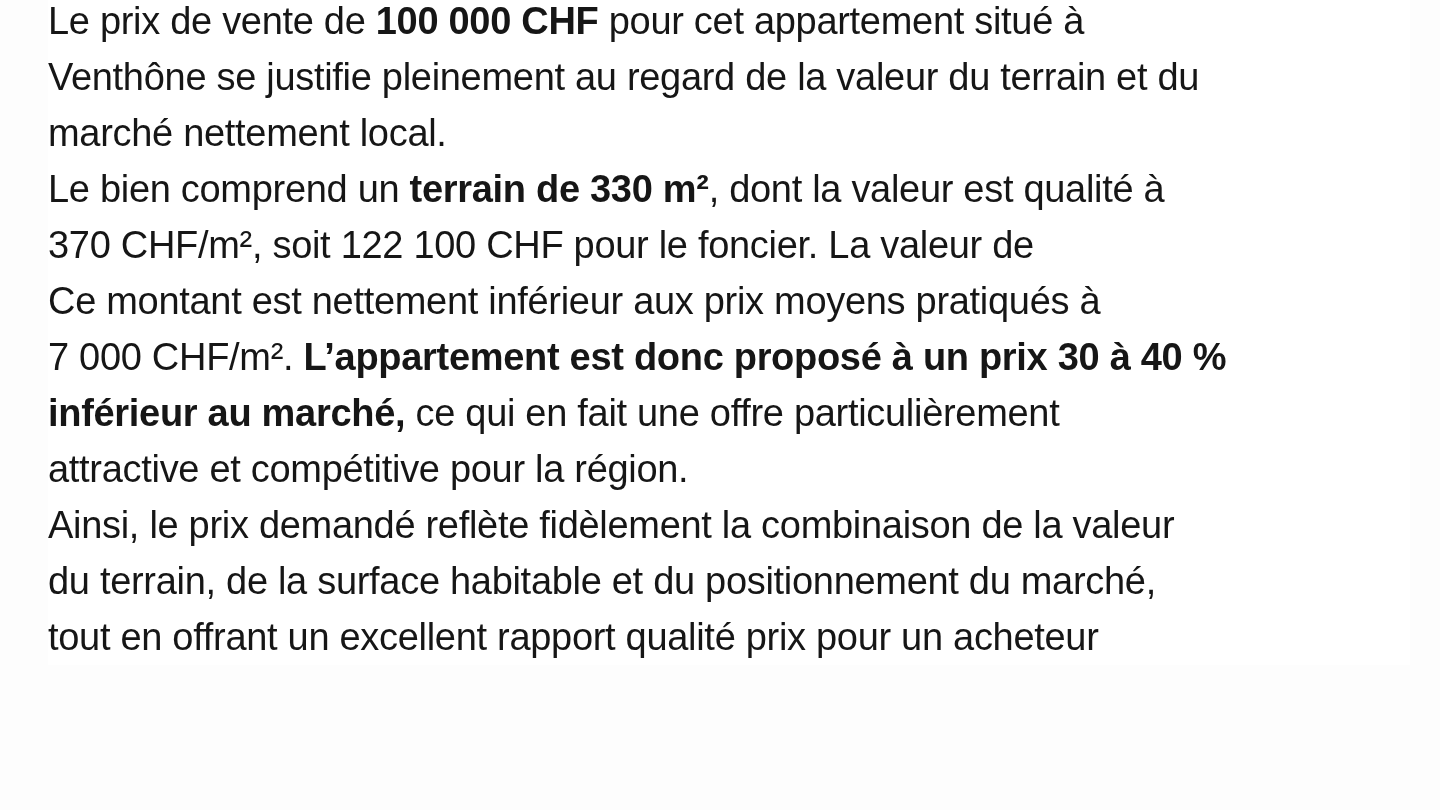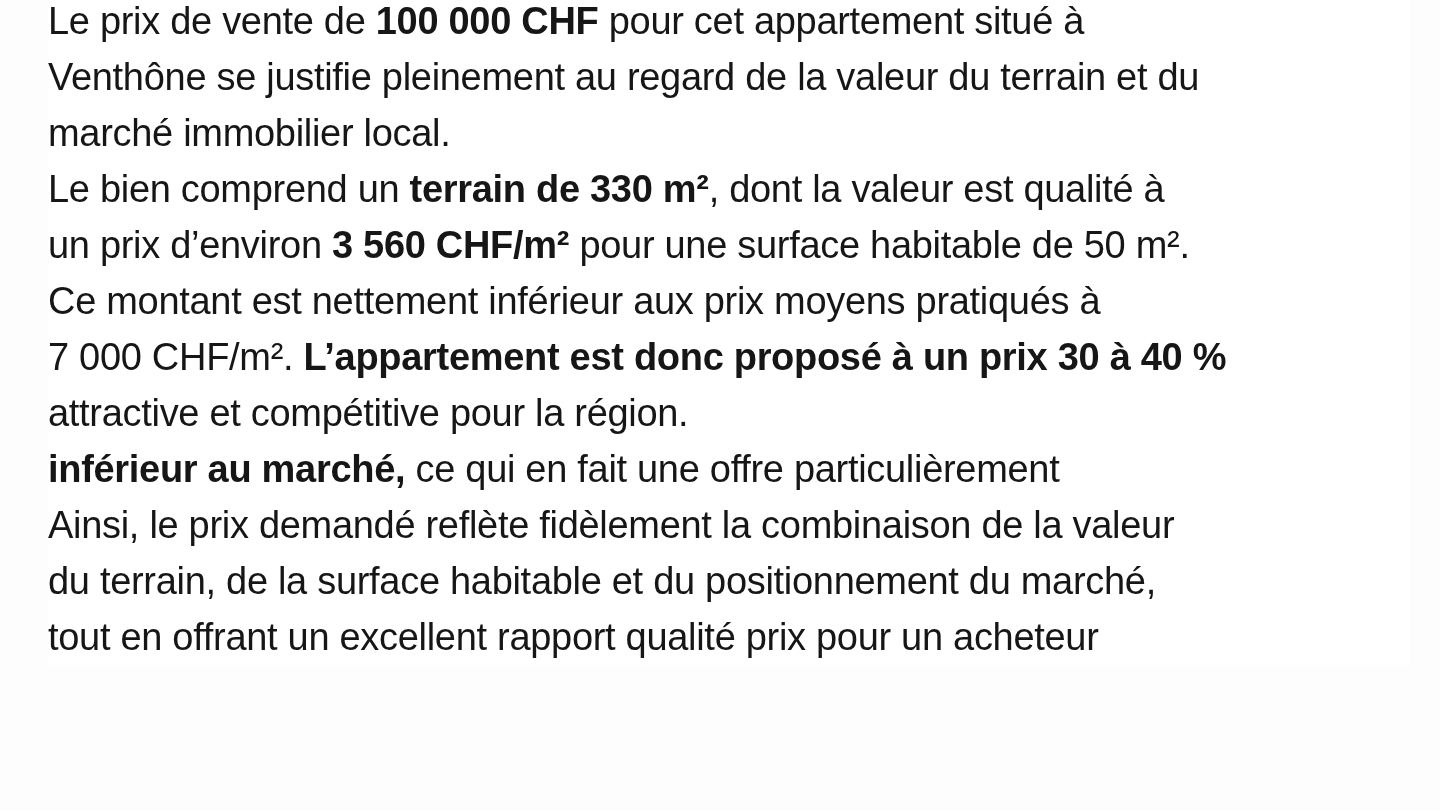--- a/index.html
+++ b/index.html
@@ -29,23 +29,23 @@
   .line strong {
     font-weight: 700;
   }
 </style>
 </head>
 <body>
 
 <div class="doc">
     <div class="line"><span>Le prix de vente de </span><strong>100 000 CHF</strong><span> pour cet appartement situé à</span></div>
     <div class="line"><span>Venthône se justifie pleinement au regard de la valeur du terrain et du</span></div>
-    <div class="line"><span>marché immobilier local.</span></div>
+    <div class="line"><span>marché nettement local.</span></div>
     <div class="line"><span>Le bien comprend un </span><strong>terrain de 330 m²</strong><span>, dont la valeur est qualité à</span></div>
-    <div class="line"><span>un prix d’environ </span><strong>3 560 CHF/m²</strong><span> pour une surface habitable de 50 m².</span></div>
+    <div class="line"><span>370 CHF/m², soit 122 100 CHF pour le foncier. La valeur de</span></div>
     <div class="line"><span>Ce montant est nettement inférieur aux prix moyens pratiqués à</span></div>
     <div class="line"><span>7 000 CHF/m². </span><strong>L’appartement est donc proposé à un prix 30 à 40 %</strong></div>
+    <div class="line"><strong>inférieur au marché,</strong><span> ce qui en fait une offre particulièrement</span></div>
     <div class="line"><span>attractive et compétitive pour la région.</span></div>
-    <div class="line"><strong>inférieur au marché,</strong><span> ce qui en fait une offre particulièrement</span></div>
     <div class="line"><span>Ainsi, le prix demandé reflète fidèlement la combinaison de la valeur</span></div>
     <div class="line"><span>du terrain, de la surface habitable et du positionnement du marché,</span></div>
     <div class="line"><span>tout en offrant un excellent rapport qualité prix pour un acheteur</span></div>
   </div>
 
 </body></html>

